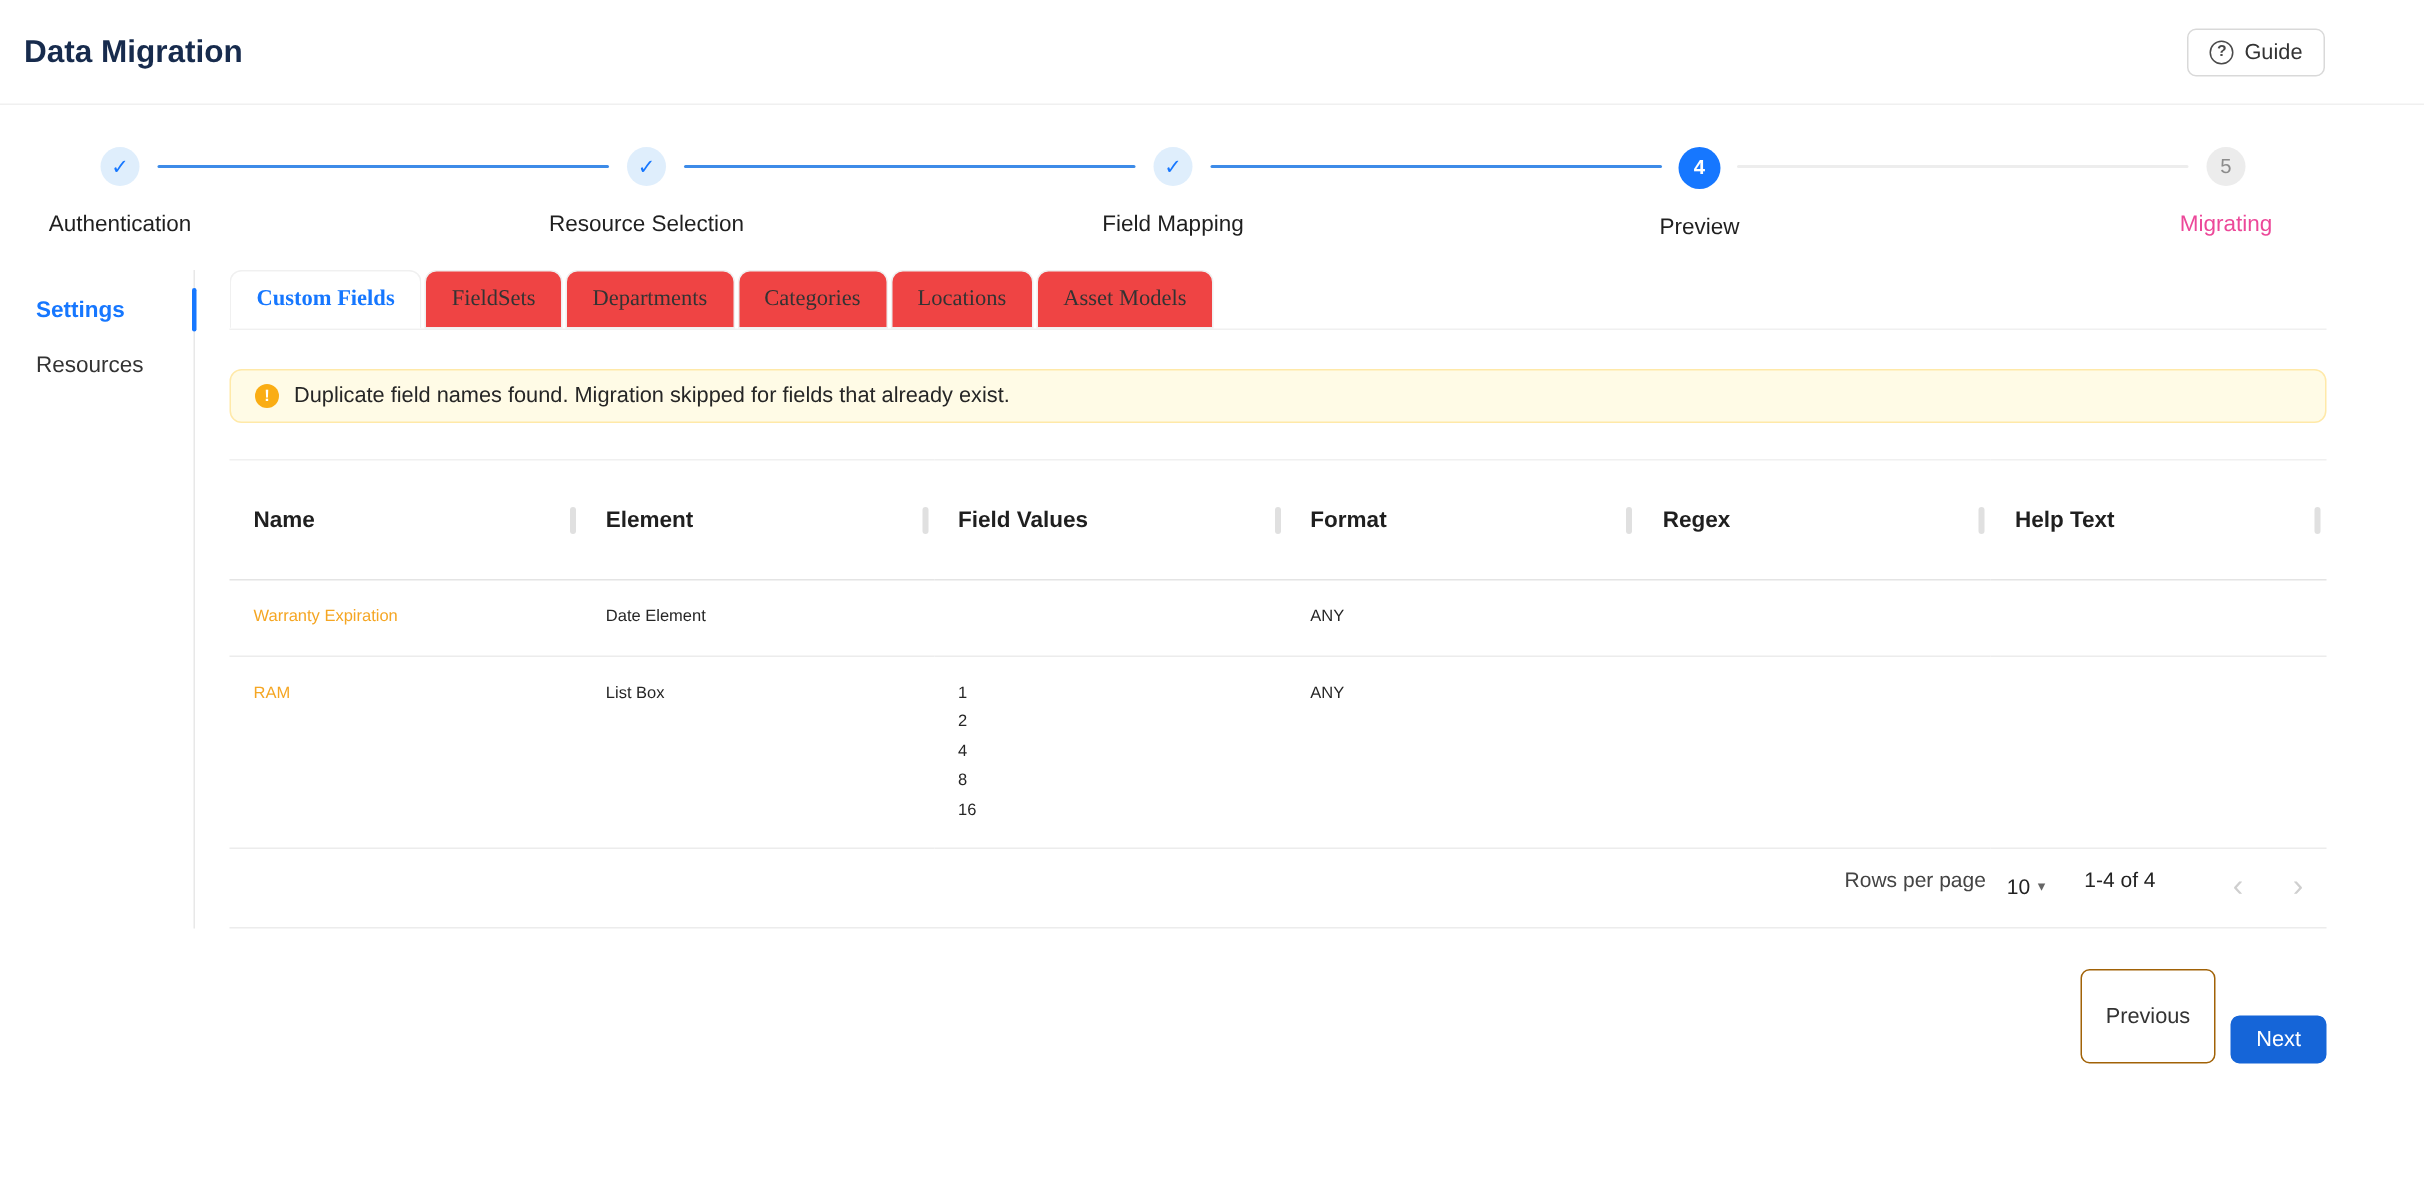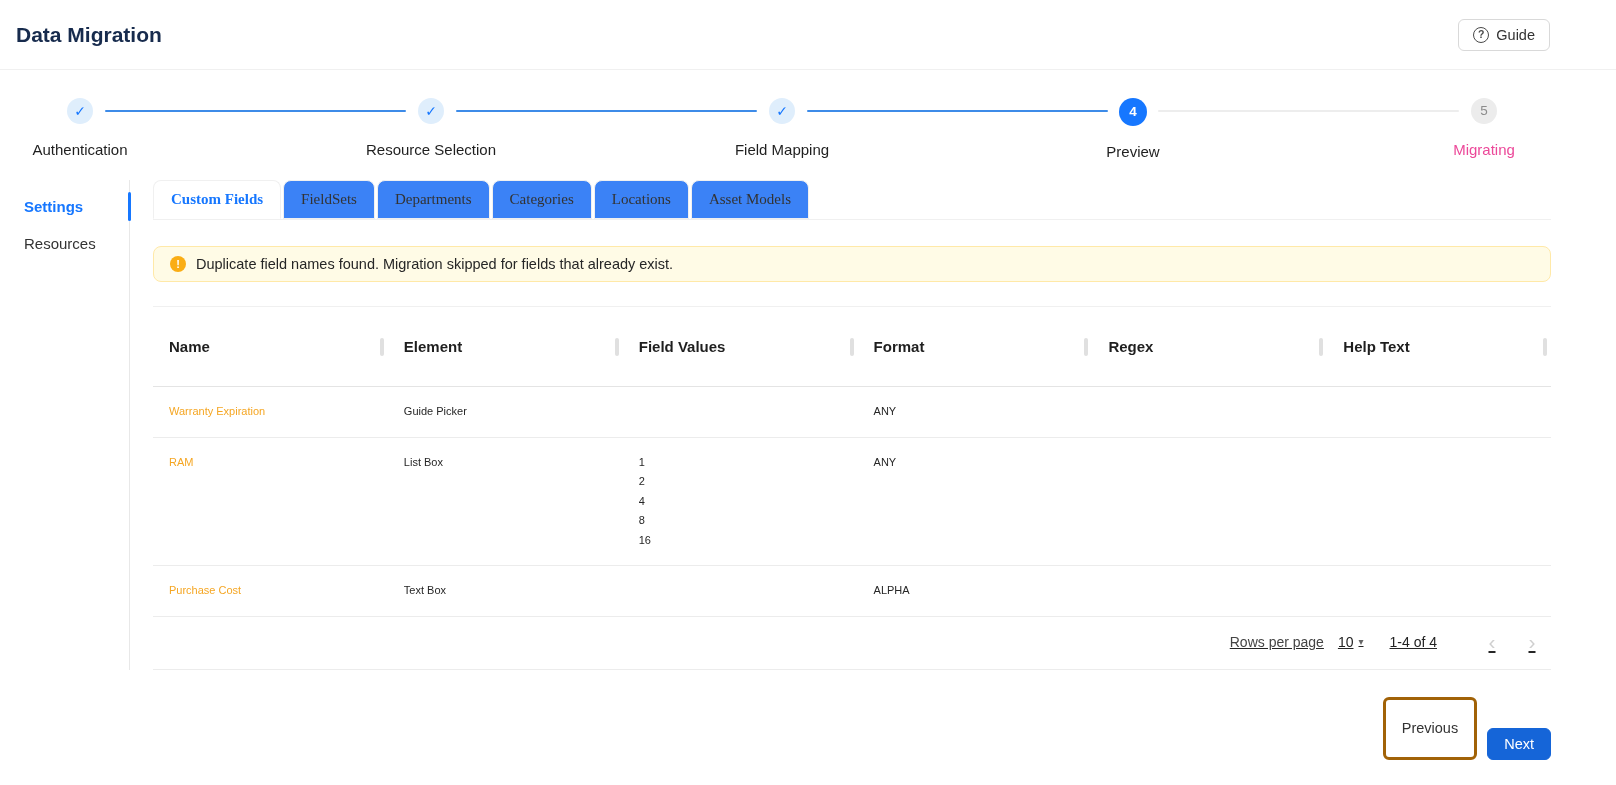--- a/index.html
+++ b/index.html
@@ -61,21 +61,21 @@
   .sidebar-item.active{color:var(--accent);font-weight:600;}
   .sidebar-item.active::after{
     content:'';position:absolute;right:-2px;top:4px;bottom:4px;width:3px;
     background:var(--accent);border-radius:2px;
   }
   .main{flex:1;padding:0 65px 0 23px;}
 
   
   .tabs{display:flex;border-bottom:1px solid var(--line-soft);font-family:Liberation Serif, serif;}
   .tab{
-    padding:10px 17px;background:#3b82f6;border:1px solid var(--line-soft);
+    padding:10px 17px;background:#ef4444;border:1px solid var(--line-soft);
     border-radius:8px 8px 0 0;margin-right:2px;font-size:15px;color:#333;
     cursor:pointer;white-space:nowrap;
   }
   .tab.active{background:#fff;color:var(--accent);font-weight:600;border-bottom-color:#fff;}
 
   
   .alert{
     margin-top:26px;display:flex;align-items:center;gap:10px;
     background:var(--warn-bg);border:1px solid var(--warn-border);
     border-radius:8px;padding:9px 16px;font-size:14.5px;color:#262626;
@@ -97,42 +97,42 @@
     width:4px;height:18px;background:#e0e0e0;border-radius:2px;cursor:col-resize;
   }
   .data-table td{
     padding:15px 16px;font-size:11px;color:#262626;vertical-align:top;
     border-bottom:1px solid var(--line);line-height:19.5px;
   }
   .name-link{color:var(--orange);cursor:pointer;}
 
   
   .table-footer{
-    display:flex;justify-content:flex-end;align-items:center;
-    padding:12px 6px 14px;border-bottom:1px solid var(--line);text-decoration:underline;
+    display:flex;justify-content:flex-end;
+    padding:12px 6px 14px;border-bottom:1px solid var(--line);
   }
   .rpp-label{font-size:14px;color:#444;margin-right:14px;}
   .rpp-select{
     display:inline-flex;align-items:center;gap:5px;border:none;background:none;
     font-size:14px;color:#222;cursor:pointer;font-family:inherit;margin-right:26px;
   }
   .caret{font-size:10px;color:#666;}
   .range-label{font-size:14px;color:#222;margin-right:42px;}
   .pg-btn{
     border:none;background:none;font-size:21px;color:#cfcfcf;cursor:pointer;
     width:26px;height:26px;line-height:22px;padding:0;font-family:inherit;
   }
   .pg-btn + .pg-btn{margin-left:14px;}
 
   
   .actions{display:flex;justify-content:flex-end;gap:10px;margin:27px 65px 0 0;}
   .btn{
     font-family:inherit;font-size:14.5px;border-radius:6px;padding:7px 16px;cursor:pointer;
   }
-  .btn-secondary{background:#fff;border:3px solid #a16207;color:#333;}
+  .btn-secondary{background:#fff;border:1px solid #a16207;color:#333;}
   .btn-primary{background:var(--btn-blue);border:1px solid var(--btn-blue);color:#fff;font-weight:500;margin-top:31px;}
 </style>
 </head>
 <body>
 
 <div class="header">
   <div class="page-title">Data Migration</div>
   <button class="guide-btn">
     <span class="q-icon">?</span>
     <span>Guide</span>
@@ -203,48 +203,40 @@
           <th><span>Element</span><span class="resize-handle"></span></th>
           <th><span>Field Values</span><span class="resize-handle"></span></th>
           <th><span>Format</span><span class="resize-handle"></span></th>
           <th><span>Regex</span><span class="resize-handle"></span></th>
           <th><span>Help Text</span><span class="resize-handle"></span></th>
         </tr>
       </thead>
       <tbody>
           <tr>
             <td><span class="name-link">Warranty Expiration</span></td>
-            <td>Guide Picker</td>
+            <td>Date Element</td>
             <td></td>
             <td>ANY</td>
             <td></td>
             <td></td>
           </tr>
           <tr>
             <td><span class="name-link">RAM</span></td>
             <td>List Box</td>
             <td>
               <div>1</div>
               <div>2</div>
               <div>4</div>
               <div>8</div>
               <div>16</div>
             </td>
             <td>ANY</td>
             <td></td>
             <td></td>
           </tr>
-          <tr>
-            <td><span class="name-link">Purchase Cost</span></td>
-            <td>Text Box</td>
-            <td></td>
-            <td>ALPHA</td>
-            <td></td>
-            <td></td>
-          </tr>
         </tbody>
     </table>
 
     <div class="table-footer">
       <span class="rpp-label">Rows per page</span>
       <button class="rpp-select">
         <span>10</span>
         <span class="caret">▾</span>
       </button>
       <span class="range-label">1-4 of 4</span>

